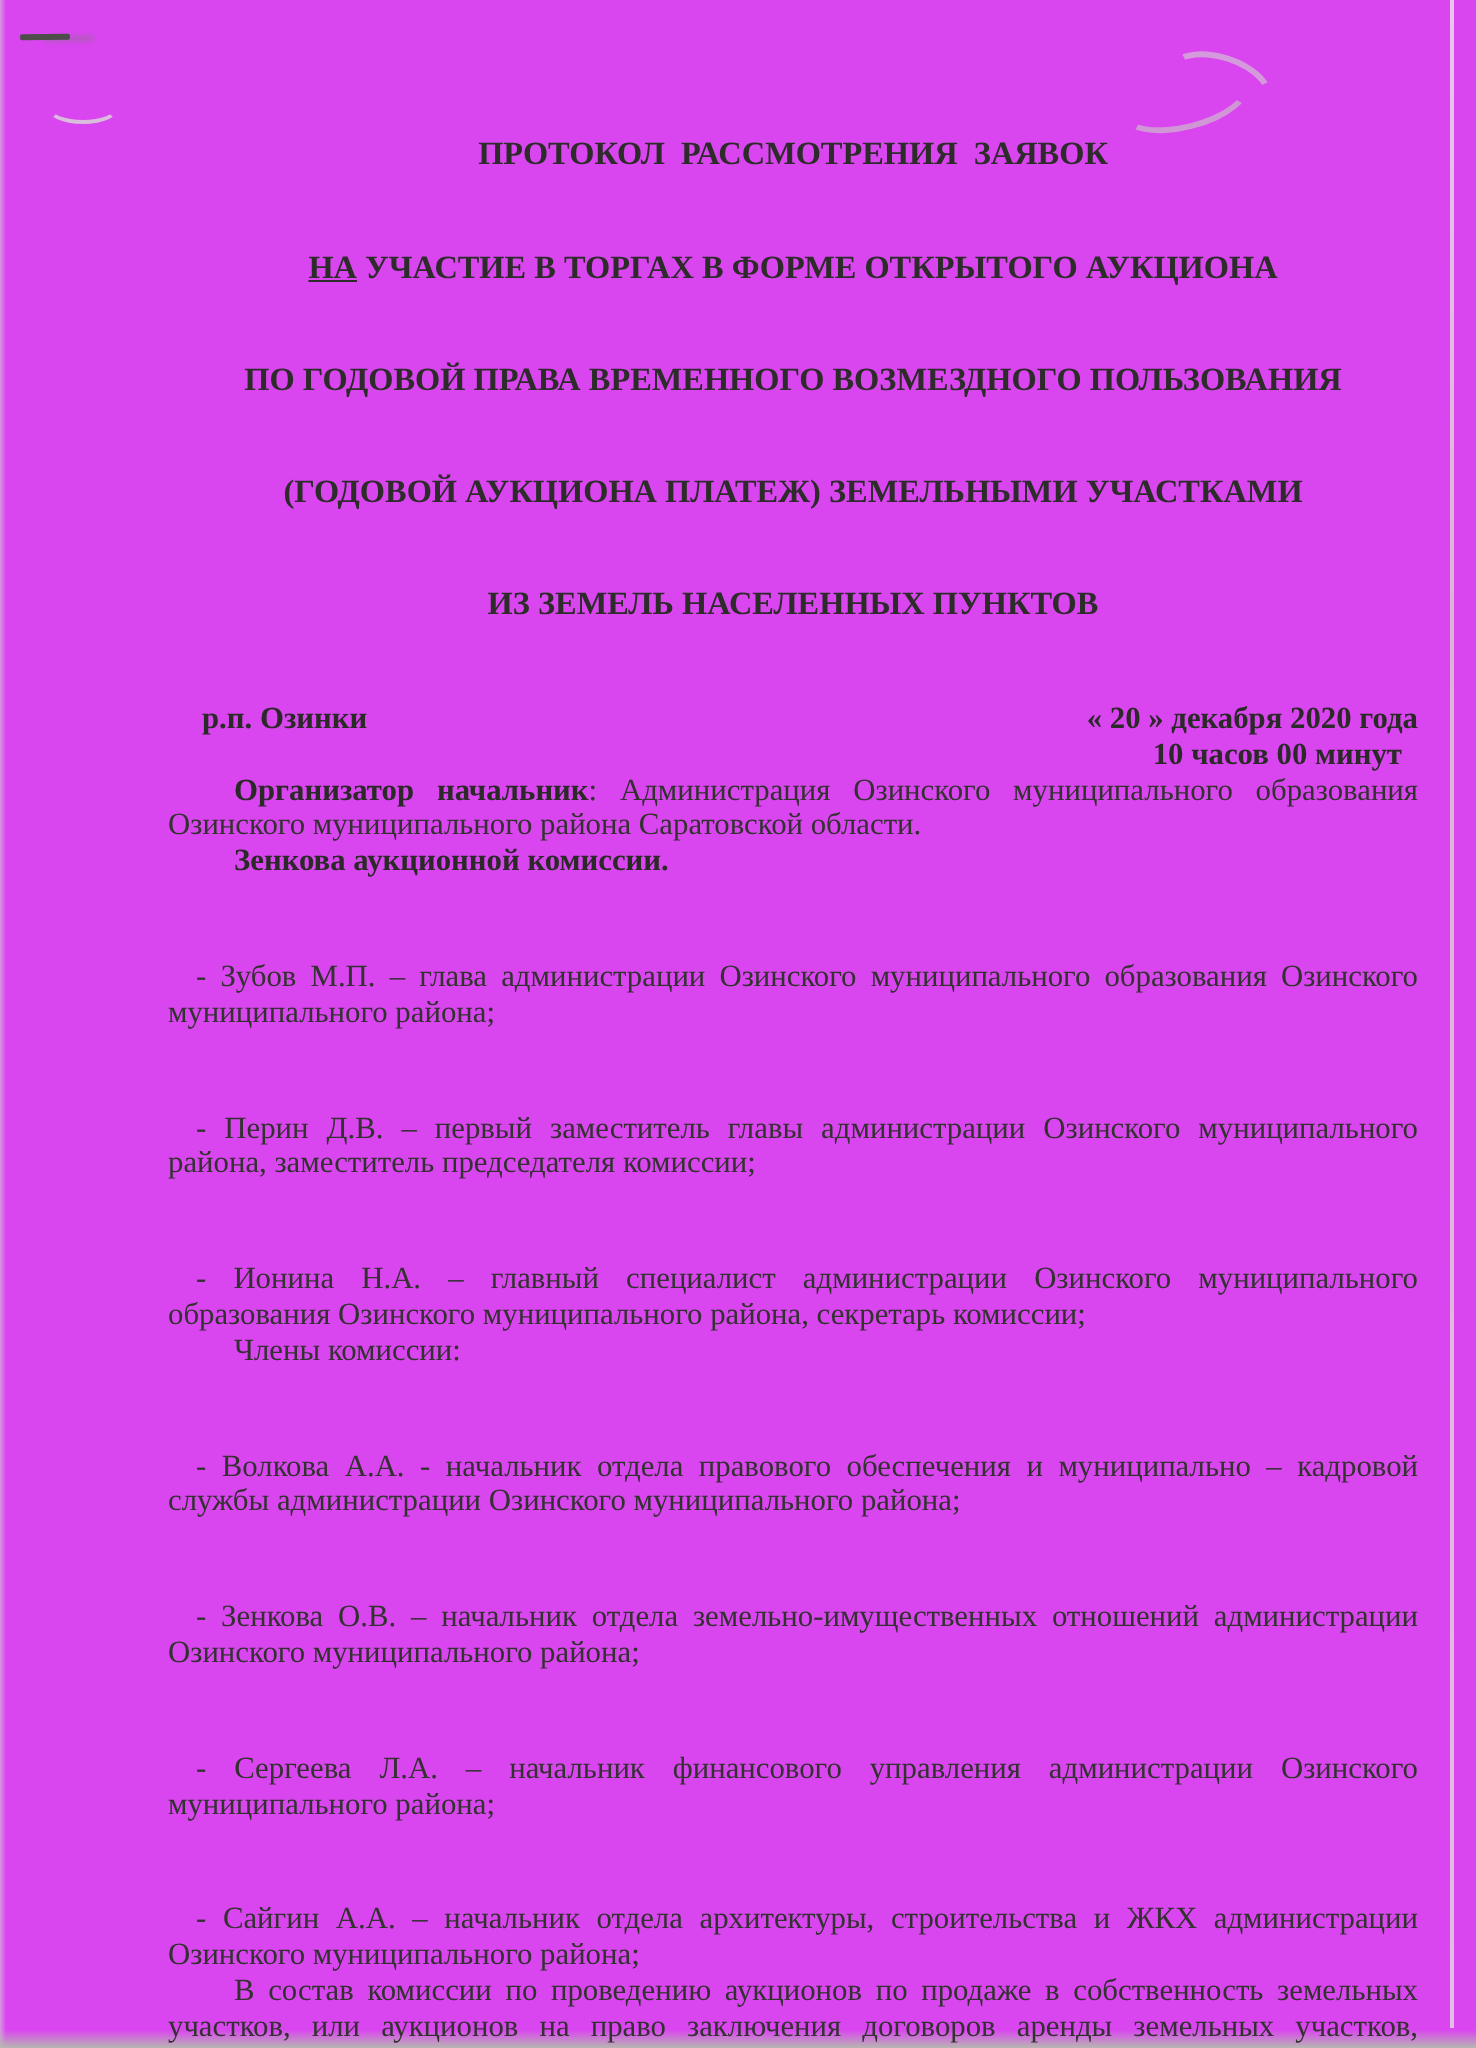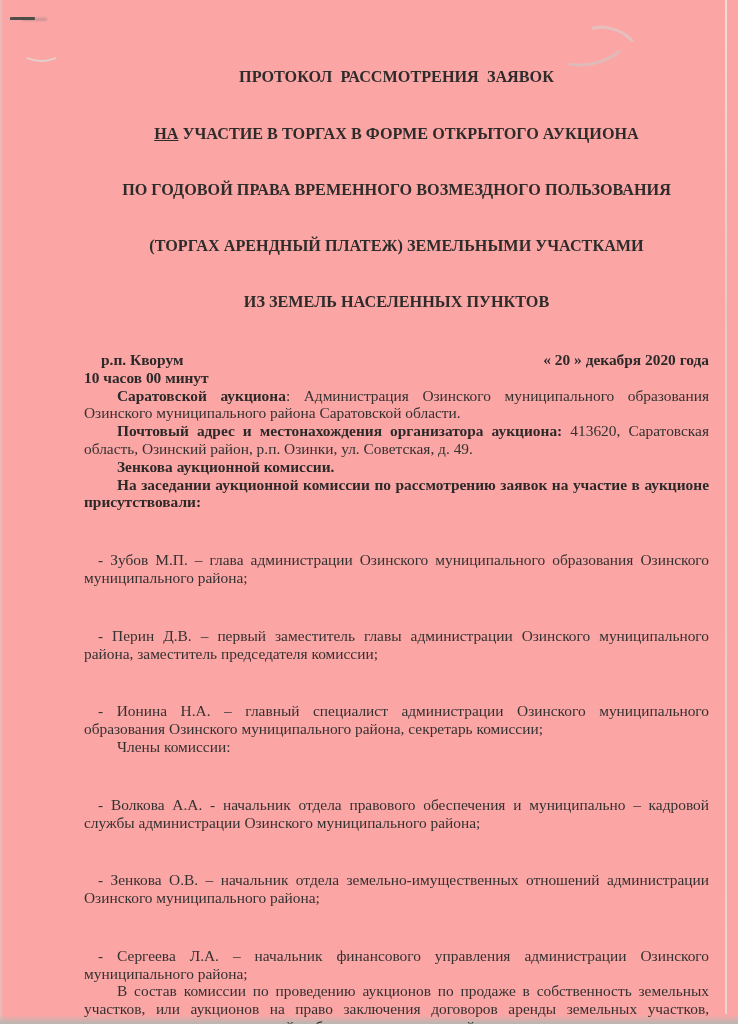--- a/index.html
+++ b/index.html
@@ -4,21 +4,21 @@
 <style>
   html, body { margin: 0; padding: 0; }
   body {
     width: 738px; height: 1024px;
     background: #fcfcfb;
     font-family: "Liberation Serif", "DejaVu Serif", serif;
   }
   .page {
     position: relative;
     width: 738px; height: 1024px;
-    background: #fca5a5;
+    background: #d946ef;
     overflow: hidden;
   }
   .content {
     position: absolute;
     left: 84px; top: 31px; width: 625px;
     color: #333231;
     font-size: 15.4px;
     line-height: 17.8px;
   }
   .title {
@@ -33,21 +33,21 @@
   .b { font-weight: bold; color: #2b2a29; }
   .dateline {
     display: flex;
     justify-content: space-between;
     font-weight: bold;
     color: #2b2a29;
     margin-top: 2px;
   }
   .place { padding-left: 17px; }
   .timeline {
-    text-align: left;
+    text-align: right;
     font-weight: bold;
     color: #2b2a29;
     padding-right: 8px;
   }
   p {
     margin: 0;
     text-align: justify;
   }
   p.ind { text-indent: 33px; }
   p.li  { text-indent: 14px; margin-top: 40px; }
@@ -108,44 +108,43 @@
   <div class="edge-right"></div>
   <div class="edge-left"></div>
   <div class="edge-bottom"></div>
 
   <div class="content">
 
     <div class="title">
       <div>ПРОТОКОЛ  РАССМОТРЕНИЯ  ЗАЯВОК</div>
       <div><span class="u">НА</span><span> УЧАСТИЕ В ТОРГАХ В ФОРМЕ ОТКРЫТОГО АУКЦИОНА</span></div>
       <div>ПО ГОДОВОЙ ПРАВА ВРЕМЕННОГО ВОЗМЕЗДНОГО ПОЛЬЗОВАНИЯ</div>
-      <div>(ТОРГАХ АРЕНДНЫЙ ПЛАТЕЖ) ЗЕМЕЛЬНЫМИ УЧАСТКАМИ</div>
+      <div>(ГОДОВОЙ АУКЦИОНА ПЛАТЕЖ) ЗЕМЕЛЬНЫМИ УЧАСТКАМИ</div>
       <div>ИЗ ЗЕМЕЛЬ НАСЕЛЕННЫХ ПУНКТОВ</div>
     </div>
 
     <div class="dateline">
-      <span class="place">р.п. Кворум</span>
+      <span class="place">р.п. Озинки</span>
       <span>« 20 » декабря 2020 года</span>
     </div>
     <div class="timeline">10 часов 00 минут</div>
 
-    <p class="ind"><span class="b">Саратовской аукциона</span><span>: Администрация Озинского муниципального образования Озинского муниципального района Саратовской области.</span></p>
+    <p class="ind"><span class="b">Организатор начальник</span><span>: Администрация Озинского муниципального образования Озинского муниципального района Саратовской области.</span></p>
 
-    <p class="ind"><span class="b">Почтовый адрес и местонахождения организатора аукциона:</span><span> 413620, Саратовская область, Озинский район, р.п. Озинки, ул. Советская, д. 49.</span></p>
 
     <p class="ind b">Зенкова аукционной комиссии.</p>
 
-    <p class="ind b">На заседании аукционной комиссии по рассмотрению заявок на участие в аукционе присутствовали:</p>
 
     <p class="li">- Зубов М.П. – глава администрации Озинского муниципального образования Озинского муниципального района;</p>
     <p class="li">- Перин Д.В. – первый заместитель главы администрации Озинского муниципального района, заместитель председателя комиссии;</p>
     <p class="li">- Ионина Н.А. – главный специалист администрации Озинского муниципального образования Озинского муниципального района, секретарь комиссии;</p>
 
     <p class="ind">Члены комиссии:</p>
 
     <p class="li">- Волкова А.А. - начальник отдела правового обеспечения и муниципально – кадровой службы администрации Озинского муниципального района;</p>
     <p class="li">- Зенкова О.В. – начальник отдела земельно-имущественных отношений администрации Озинского муниципального района;</p>
     <p class="li">- Сергеева Л.А. – начальник финансового управления администрации Озинского муниципального района;</p>
+    <p class="li">- Сайгин А.А. – начальник отдела архитектуры, строительства и ЖКХ администрации Озинского муниципального района;</p>
 
     <p class="ind">В состав комиссии по проведению аукционов по продаже в собственность земельных участков, или аукционов на право заключения договоров аренды земельных участков, находящихся в муниципальной собственности, созданной в соответствии с постановлением администрации Озинского муниципального образования Озинского муниципального района Саратовской области от 21.08.2015 года № 55 «Об утверждении состава и положения комиссии по проведению аукционов по продаже в собственность земельных участков, или аукционов на право заключения договоров аренды земельных участков, находящихся в муниципальной собственности» (с изменениями) входит 9 (девять) членов. Заседание проводится в присутствии 9 (девять) членов комиссии. Кворум имеется. Комиссия правомочна для принятия решения.</p>
 
   </div>
 </div>
 
 </body></html>

